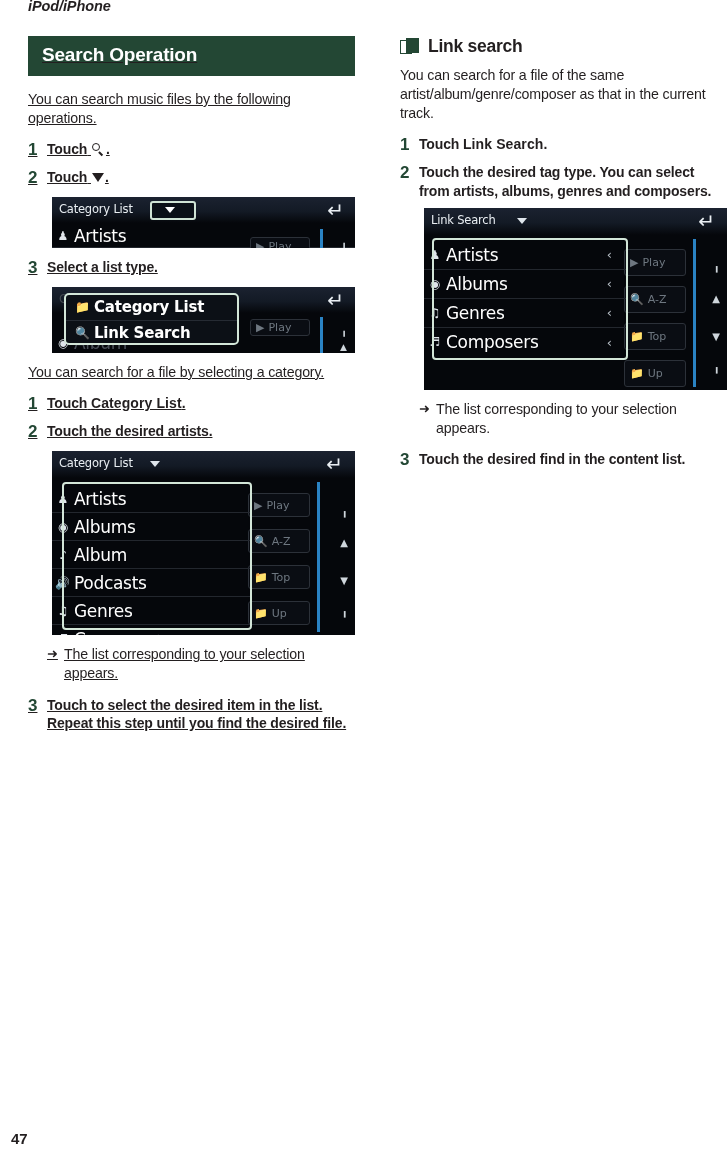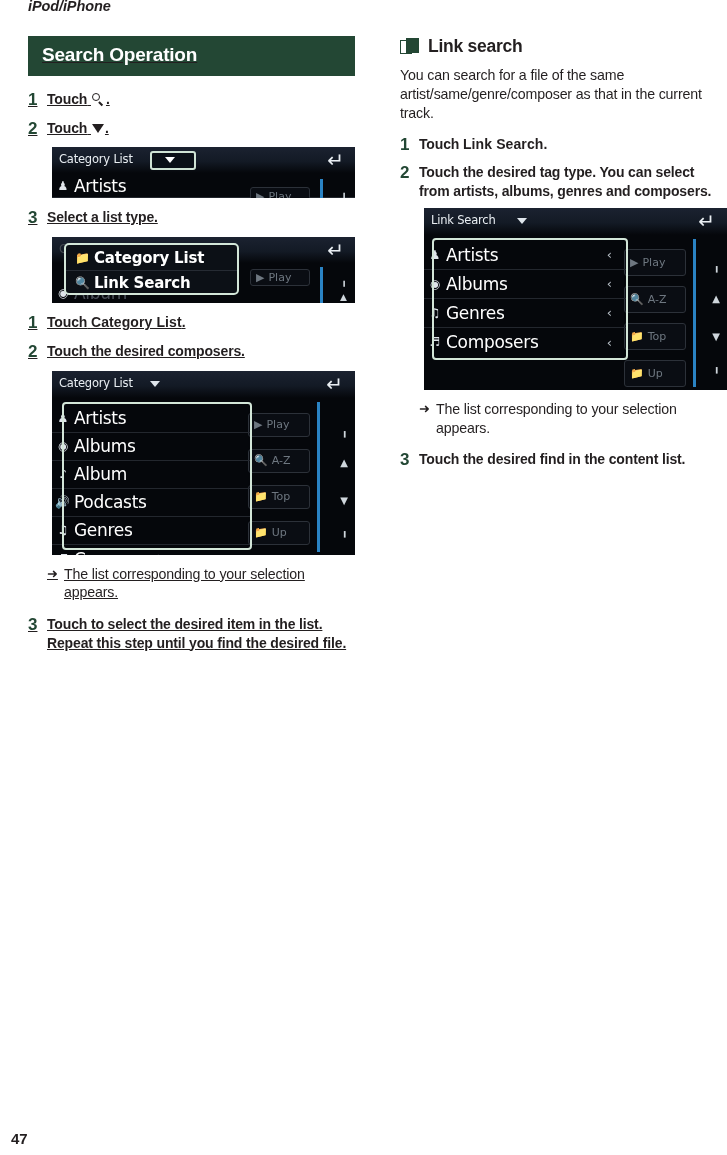--- a/index.html
+++ b/index.html
@@ -379,20 +379,21 @@
 <body>
 
 <div class="page">
 
   <div class="running-head">iPod/iPhone</div>
 
   <div class="col-left">
 
     <div class="chapter-bar">Search Operation</div>
 
+    <p class="body-text">You can search music files by the following operations.</p>
 
     <div class="step">
       <div class="step-num">1</div>
       <div class="step-body"><span>Touch</span>&nbsp;<span class="inline-icon-search"></span><span>.</span></div>
     </div>
 
     <div class="step">
       <div class="step-num">2</div>
       <div class="step-body"><span>Touch</span>&nbsp;<span class="inline-tri-down"></span><span>.</span></div>
     </div>
@@ -445,29 +446,30 @@
         </div>
         <div class="dev-popup-row" style="height:24px;">
           <span class="dev-popup-ico">🔍</span>
           <span class="dev-popup-lbl">Link Search</span>
         </div>
       </div>
     </div>
 
 
 
+    <p class="body-text">You can search for a file by selecting a category.</p>
 
     <div class="step">
       <div class="step-num">1</div>
       <div class="step-body"><span>Touch</span>&nbsp;<span class="key">Category List</span><span>.</span></div>
     </div>
 
     <div class="step">
       <div class="step-num">2</div>
-      <div class="step-body">Touch the desired composers.</div>
+      <div class="step-body">Touch the desired artists.</div>
     </div>
 
     <div class="shot" style="width:303px;height:184px;">
       <div class="shot-hdr" style="height:27px;"></div>
       <div class="shot-hdr-title">Category List</div>
       <div class="hdr-tri" style="left:98px;top:10px;"></div>
       <div class="return-arrow" style="right:12px;top:3px;">↵</div>
       <div class="shot-body" style="top:27px;height:157px;"></div>
 
       <div class="dev-btn" style="left:196px;top:42px;width:62px;height:24px;">
@@ -536,21 +538,21 @@
   <div class="col-right">
 
     <div class="section-head">
       <span class="sq-icon">
         <span class="sq-back"></span>
           <span class="sq-front"></span>
       </span>
       <span class="section-title">Link search</span>
     </div>
 
-    <p class="body-text">You can search for a file of the same artist/same/genre/composer as that in the current track.</p>
+    <p class="body-text">You can search for a file of the same artist/album/genre/composer as that in the current track.</p>
 
     <div class="step">
       <div class="step-num">1</div>
       <div class="step-body"><span>Touch</span>&nbsp;<span class="key">Link Search</span><span>.</span></div>
     </div>
 
     <div class="step">
       <div class="step-num">2</div>
       <div class="step-body">Touch the desired tag type. You can select from artists, albums, genres and composers.</div>
     </div>

